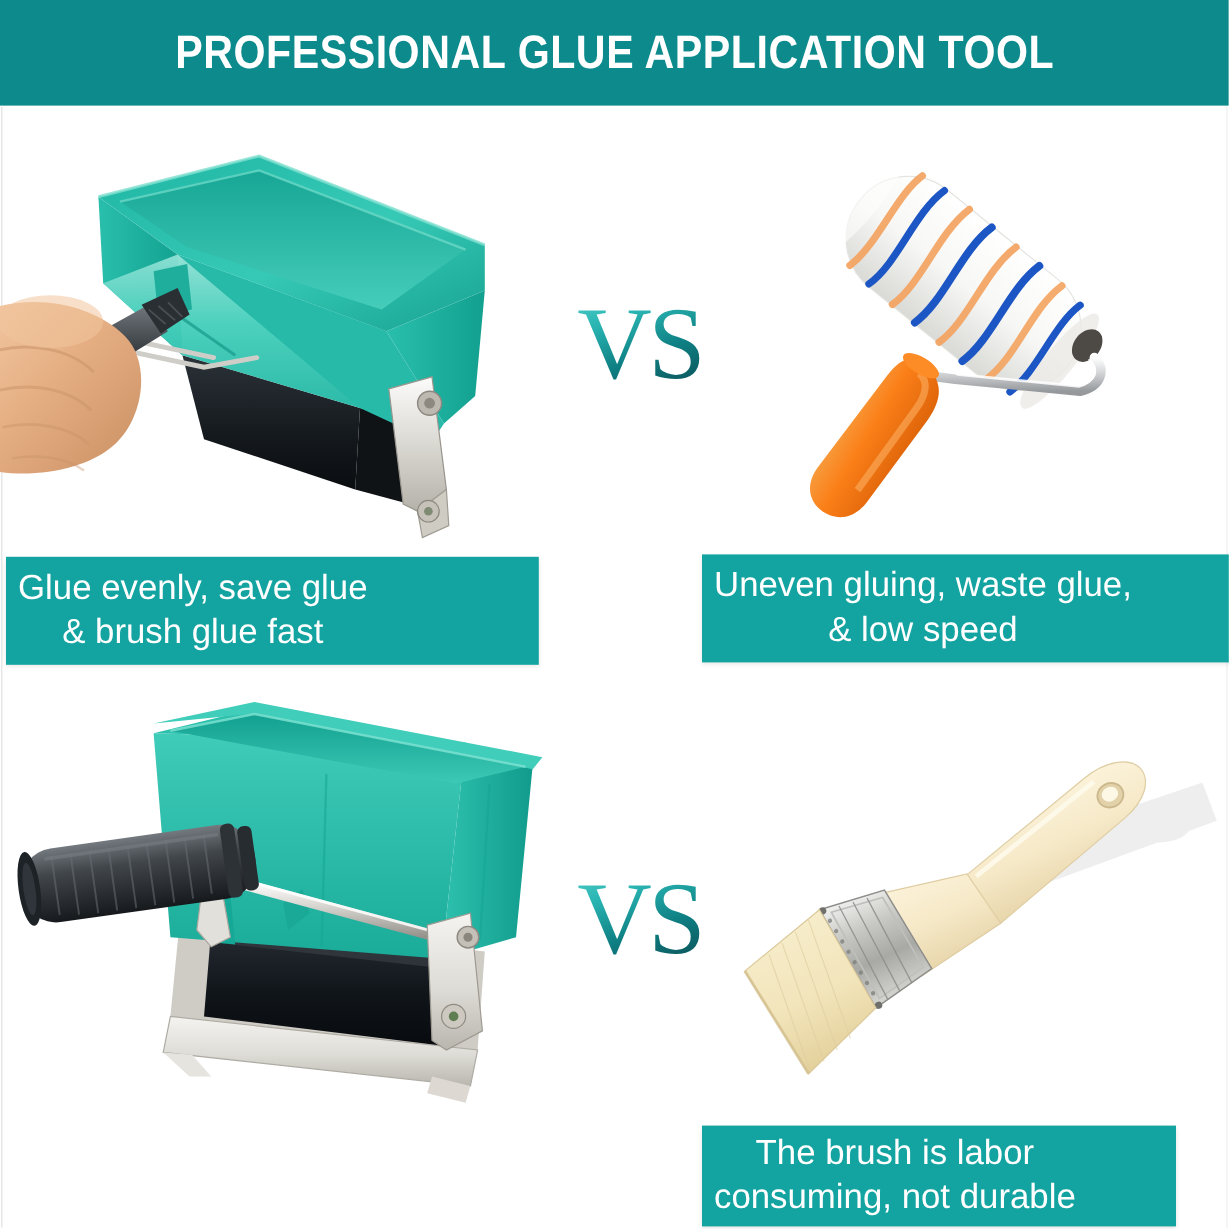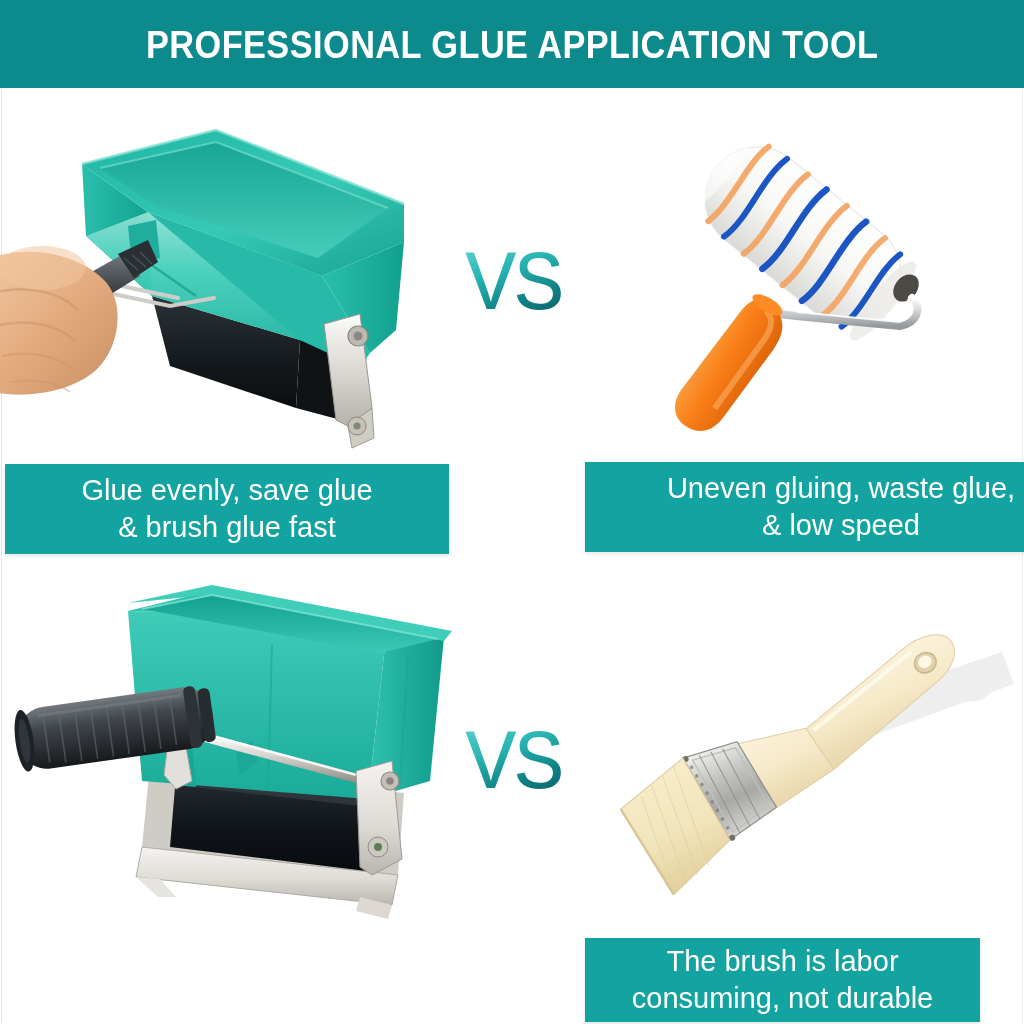--- a/index.html
+++ b/index.html
@@ -60,22 +60,22 @@
   #cell-tl { left: 0px;   top: 108px; width: 460px; height: 350px; }
   #cell-tr { left: 600px; top: 130px; width: 420px; height: 330px; }
   #cell-bl { left: 0px;   top: 575px; width: 470px; height: 355px; }
   #cell-br { left: 610px; top: 580px; width: 410px; height: 350px; }
   .product-cell svg { display: block; width: 100%; height: 100%; }
 
   
   .vs-mark {
     position: absolute;
     width: 120px;
-    text-align: left;
-    font-family: Liberation Mono, monospace;
+    text-align: right;
+    font-family: Liberation Serif, serif;
     font-weight: normal;
     font-size: 86px;
     line-height: 1;
     letter-spacing: -3px;
     background: linear-gradient(160deg,#5fd3d0 0%, #2ab6b3 30%, #0e7f83 62%, #0b4a50 100%);
     -webkit-background-clip: text;
     background-clip: text;
     color: transparent;
     -webkit-text-fill-color: transparent;
     user-select: none;
@@ -83,21 +83,21 @@
   #vs-top    { left: 465px; top: 243px; }
   #vs-bottom { left: 465px; top: 722px; }
 
   
   .caption-box {
     position: absolute;
     background: #13a3a0;
     color: #ffffff;
     display: flex;
     align-items: center;
-    justify-content: center;
+    justify-content: flex-start;
     text-align: center;
     font-family: "Liberation Sans", sans-serif;
     font-size: 29px;
     line-height: 1.28;
     padding: 6px 10px;
     box-sizing: border-box;
     box-shadow: 0 2px 4px rgba(0,0,0,0.10);
   }
   #caption-tl { left: 5px;   top: 464px; width: 444px; height: 90px; }
   #caption-tr { left: 585px; top: 462px; width: 512px; height: 90px; }

